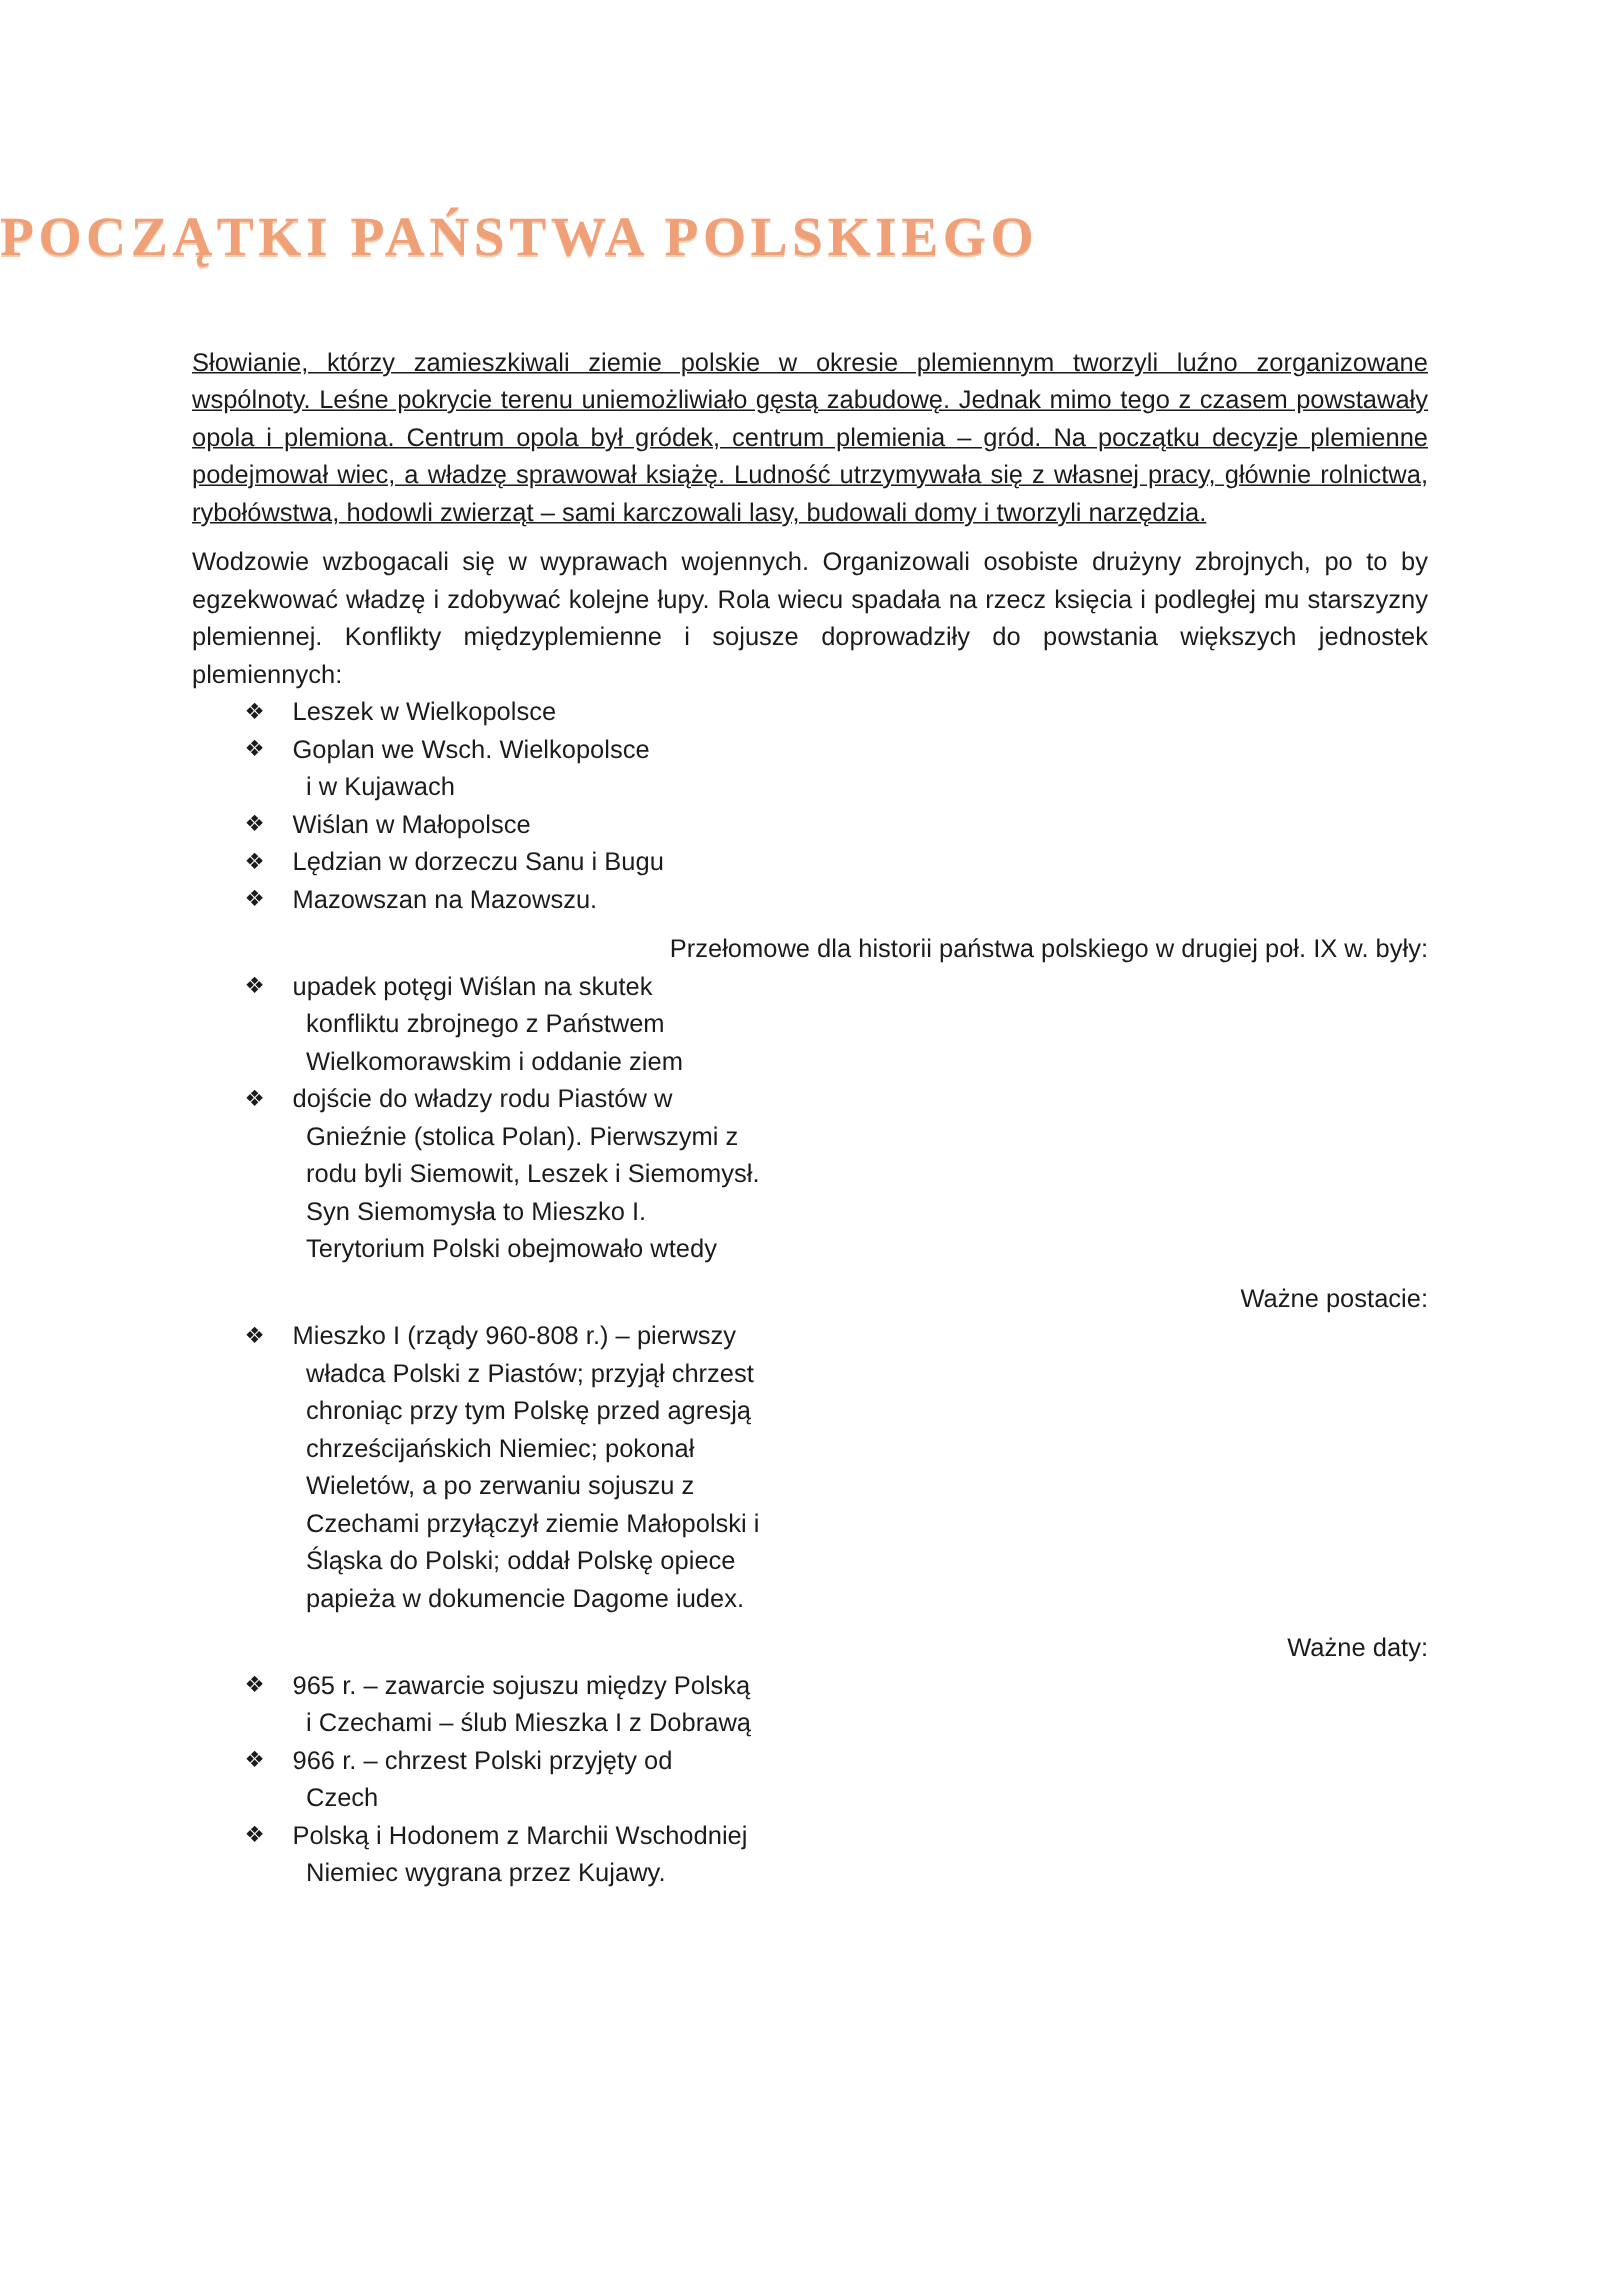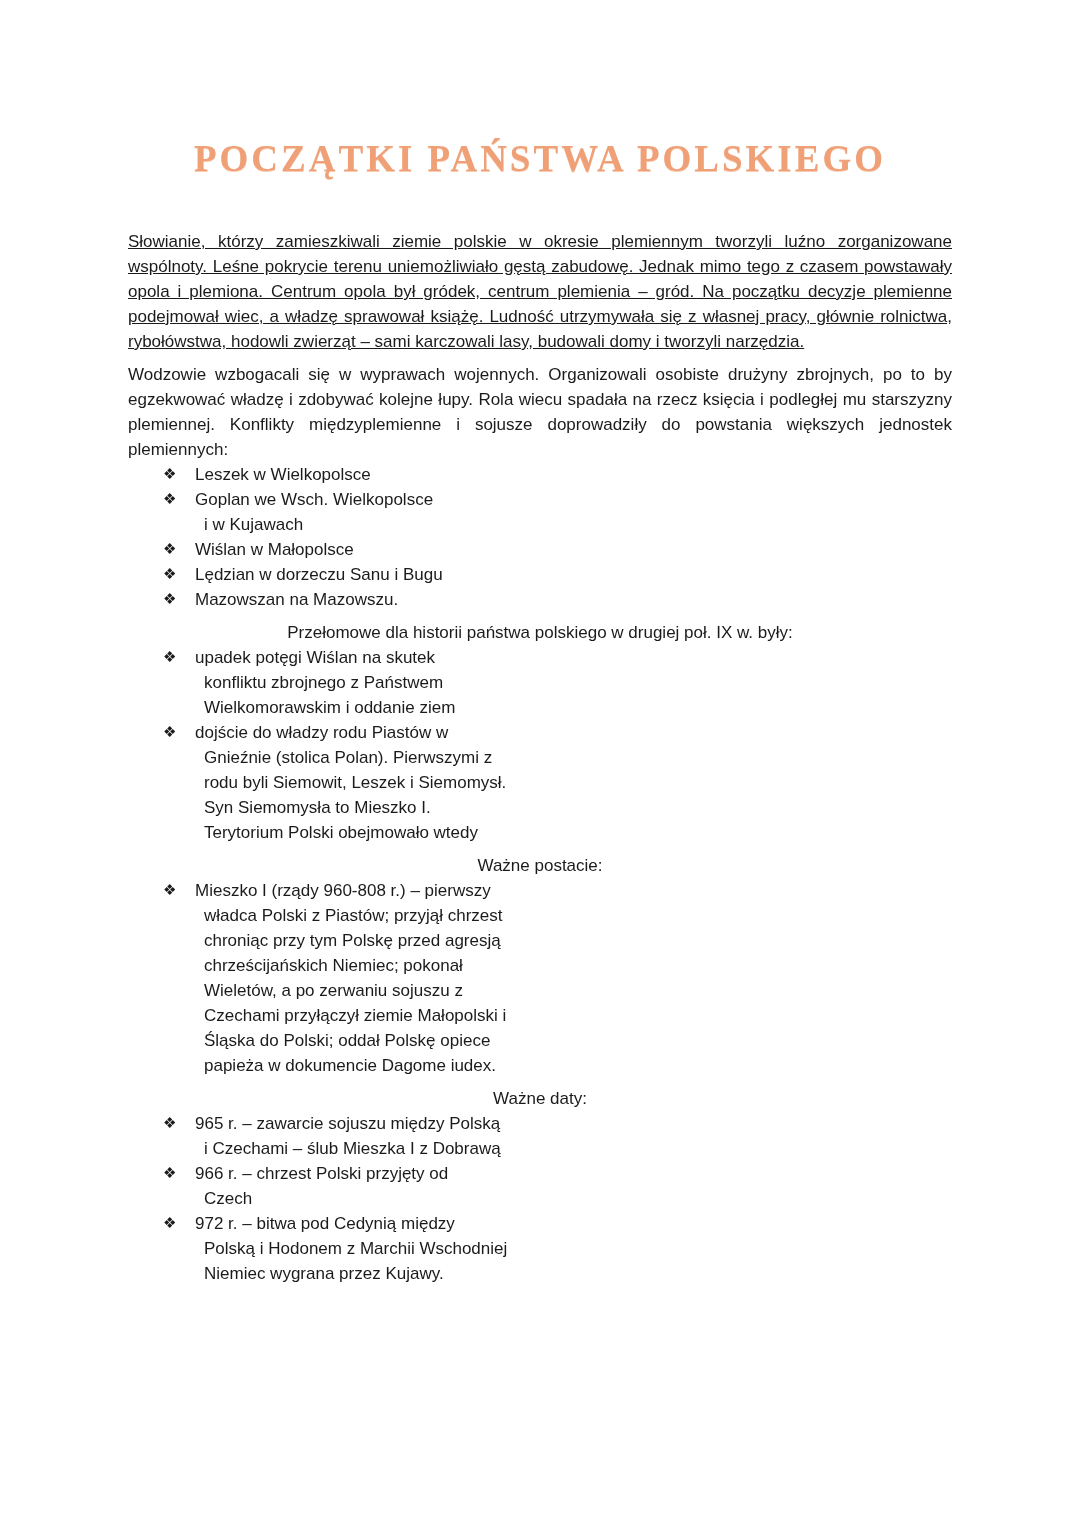--- a/index.html
+++ b/index.html
@@ -9,38 +9,38 @@
     background: #ffffff;
     margin: 0 auto;
     overflow: hidden;
     box-sizing: border-box;
     font-family: "Liberation Sans", "DejaVu Sans", sans-serif;
     color: #1b1b1b;
   }
   .title {
     margin: 0;
     padding-top: 136px;
-    text-align: center;
+    text-align: left;
     font-family: "Liberation Serif", "DejaVu Serif", serif;
     font-size: 37px;
     font-weight: 700;
     letter-spacing: 3px;
     line-height: 45px;
     color: #efa077;
     text-shadow: 0 1px 0 #f8cbb0;
   }
   .content {
     margin: 0 128px;
     font-size: 17px;
     line-height: 25px;
   }
   .content > .block:first-of-type { margin-top: 48px; text-decoration: underline; }
   .block + .block { margin-top: 8px; }
   p.para { margin: 0; text-align: justify; }
-  p.lead { margin: 0; text-align: center; }
+  p.lead { margin: 0; text-align: right; }
   .list { margin: 0; }
   .li { display: flex; align-items: flex-start; }
   .bullet {
     flex: 0 0 32px;
     margin-left: 35px;
     font-size: 15px;
     line-height: 25px;
     font-family: "DejaVu Sans", sans-serif;
   }
   .li-lines { flex: 1 1 auto; }
@@ -153,21 +153,20 @@
         <div class="li">
           <span class="bullet">❖</span>
           <span class="li-lines">
             <span class="line">966 r. – chrzest Polski przyjęty od</span>
             <span class="line">Czech</span>
           </span>
         </div>
         <div class="li">
           <span class="bullet">❖</span>
           <span class="li-lines">
-            <span class="line">972 r. – bitwa pod Cedynią między</span>
             <span class="line">Polską i Hodonem z Marchii Wschodniej</span>
             <span class="line">Niemiec wygrana przez Kujawy.</span>
           </span>
         </div>
       </div>
     </div>
 
   </div>
 </div>
 

